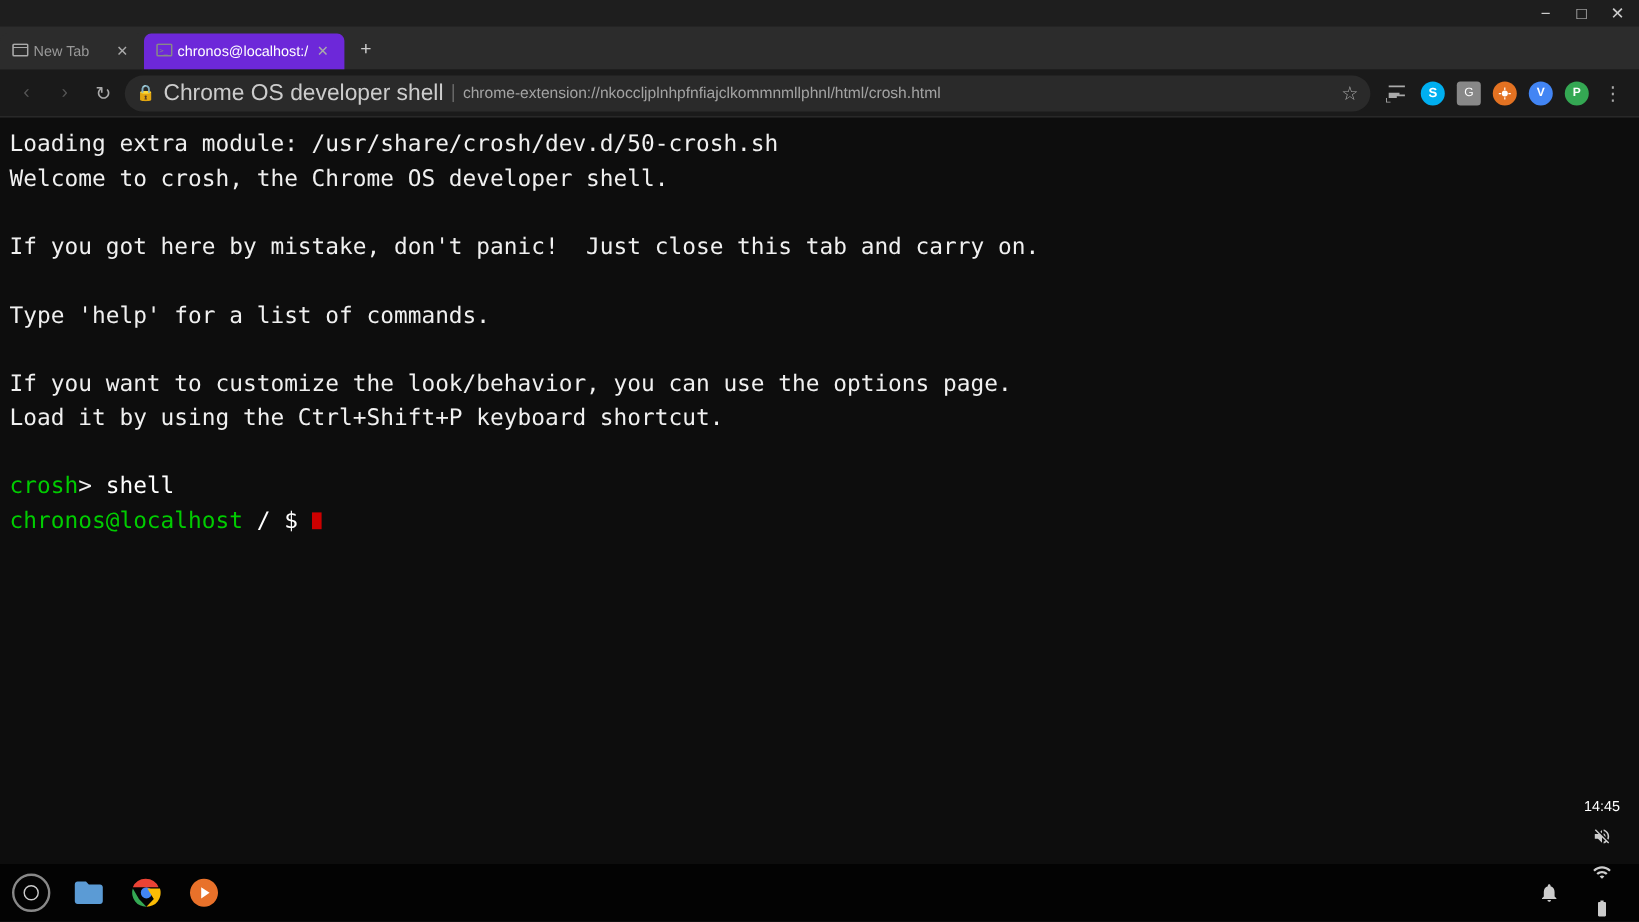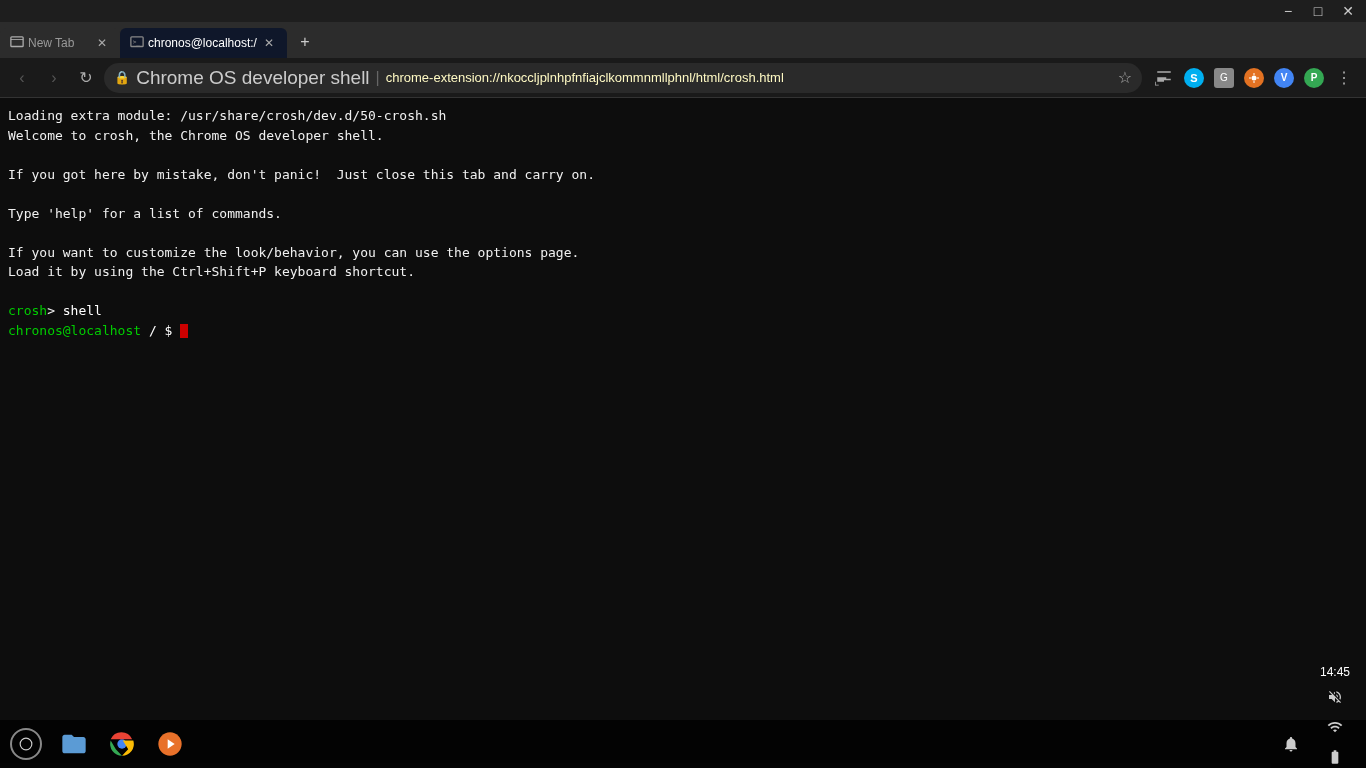--- a/index.html
+++ b/index.html
@@ -59,21 +59,21 @@
       gap: 4px;
       cursor: pointer;
       max-width: 200px;
       min-width: 120px;
     }
     .tab.inactive {
       background: #2c2c2c;
       color: #999;
     }
     .tab.active {
-      background: #0f172a;
+      background: #6d28d9;
       color: #fff;
     }
     .tab-icon {
       width: 14px;
       height: 14px;
       flex-shrink: 0;
     }
     .tab-label {
       flex: 1;
       overflow: hidden;
@@ -149,21 +149,21 @@
     }
     .secure-icon {
       color: #4CAF50;
       font-size: 13px;
     }
     .address-bar {
       flex: 1;
       background: transparent;
       border: none;
       outline: none;
-      color: #fef9c3;
+      color: #a3a3a3;
       font-size: 13px;
       font-family: Arial, sans-serif;
     }
     .bookmark-btn {
       background: transparent;
       border: none;
       color: #aaa;
       font-size: 16px;
       cursor: pointer;
     }
@@ -185,21 +185,21 @@
       justify-content: center;
       border-radius: 50%;
     }
 
     
     .terminal {
       flex: 1;
       background: #0d0d0d;
       color: #f0f0f0;
       font-family: 'Courier New', Courier, monospace;
-      font-size: 13px;
+      font-size: 19px;
       line-height: 1.5;
       padding: 8px;
       overflow: auto;
     }
     .terminal pre {
       white-space: pre-wrap;
       word-break: break-all;
     }
     .prompt-crosh { color: #00cc00; }
     .prompt-user { color: #00cc00; }

